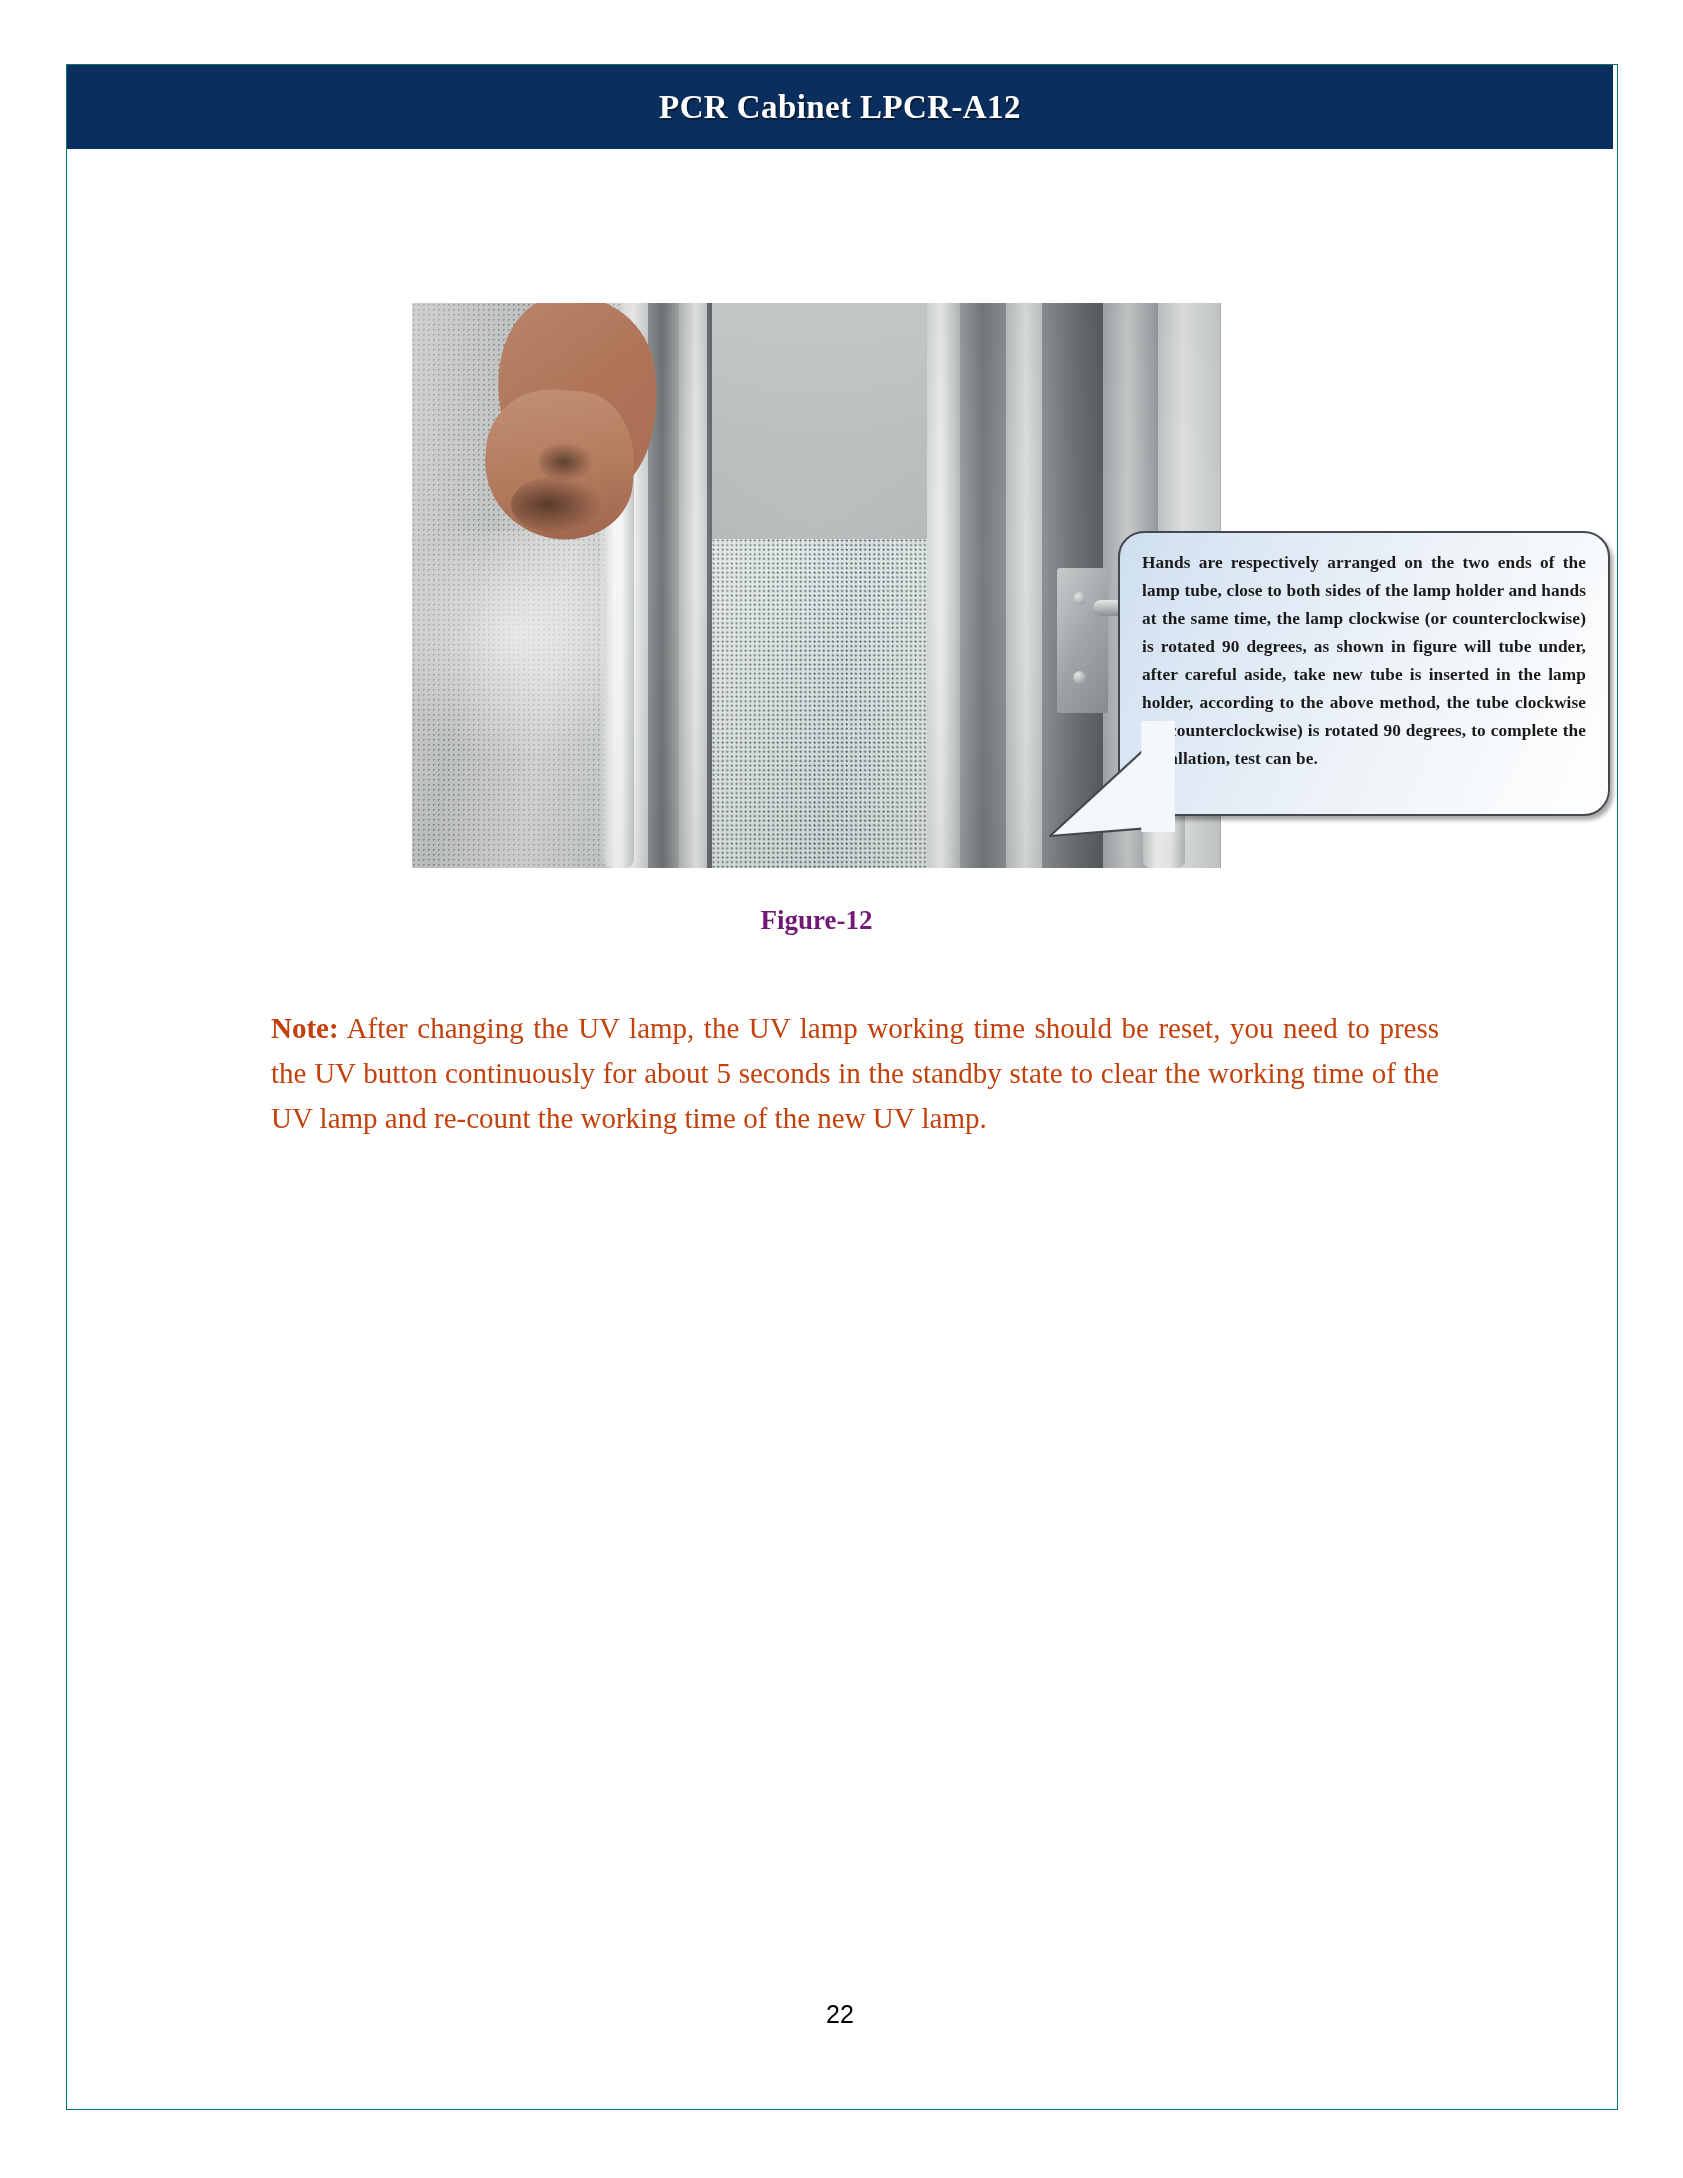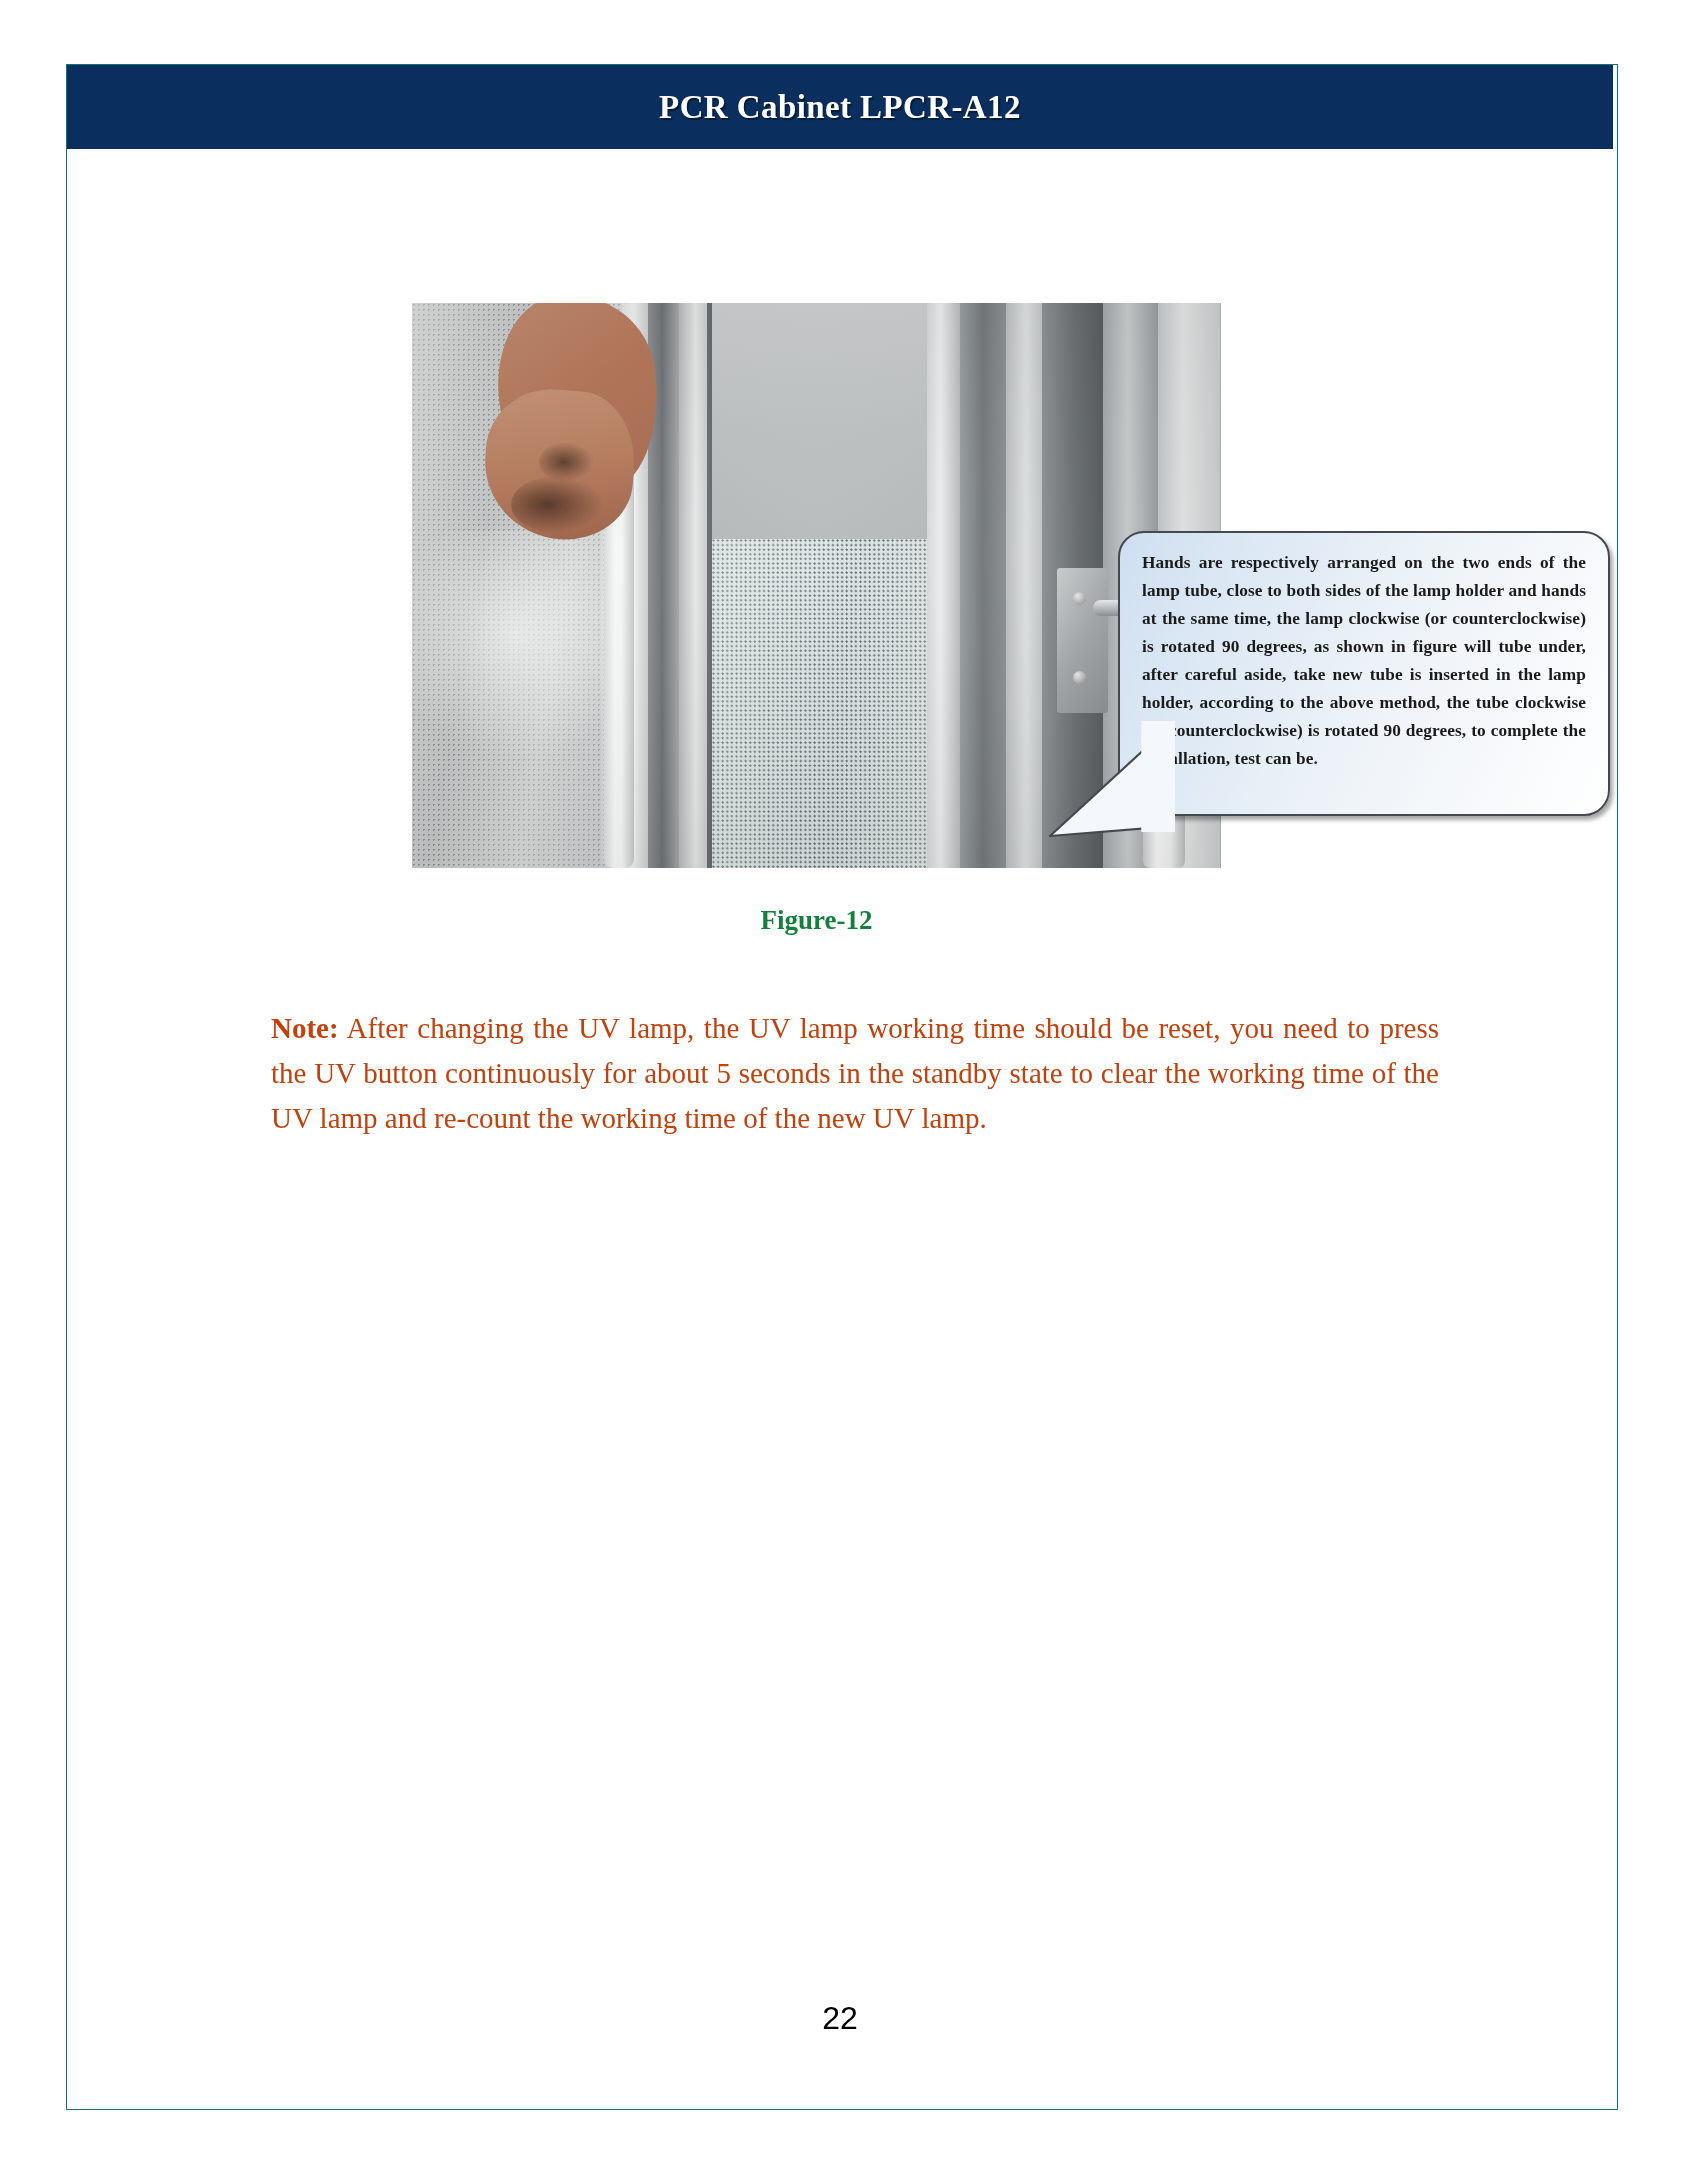--- a/index.html
+++ b/index.html
@@ -263,21 +263,21 @@
 
   
   #figure-caption {
     position: absolute;
     left: 345px;
     top: 840px;   
     width: 809px;
     text-align: center;
     font-size: 27px;
     font-weight: bold;
-    color: #15803d;
+    color: #701a75;
     font-family: "Liberation Serif", "DejaVu Serif", serif;
   }
 
   
   #note-block {
     position: absolute;
     left: 204px;   
     top: 941px;    
     width: 1168px;
     font-family: "Liberation Serif", "DejaVu Serif", serif;
@@ -290,21 +290,21 @@
   #note-label { font-weight: bold; }
 
   
   #page-number {
     position: absolute;
     left: 0;
     top: 1935px;   
     width: 1546px;
     text-align: center;
     font-family: "Liberation Sans", "DejaVu Sans", sans-serif;
-    font-size: 32px;
+    font-size: 25px;
     color: #000000;
   }
 </style>
 </head>
 <body>
 
 <div id="page-frame">
 
   <div id="header-banner">
     <div id="header-title">PCR Cabinet LPCR-A12</div>

